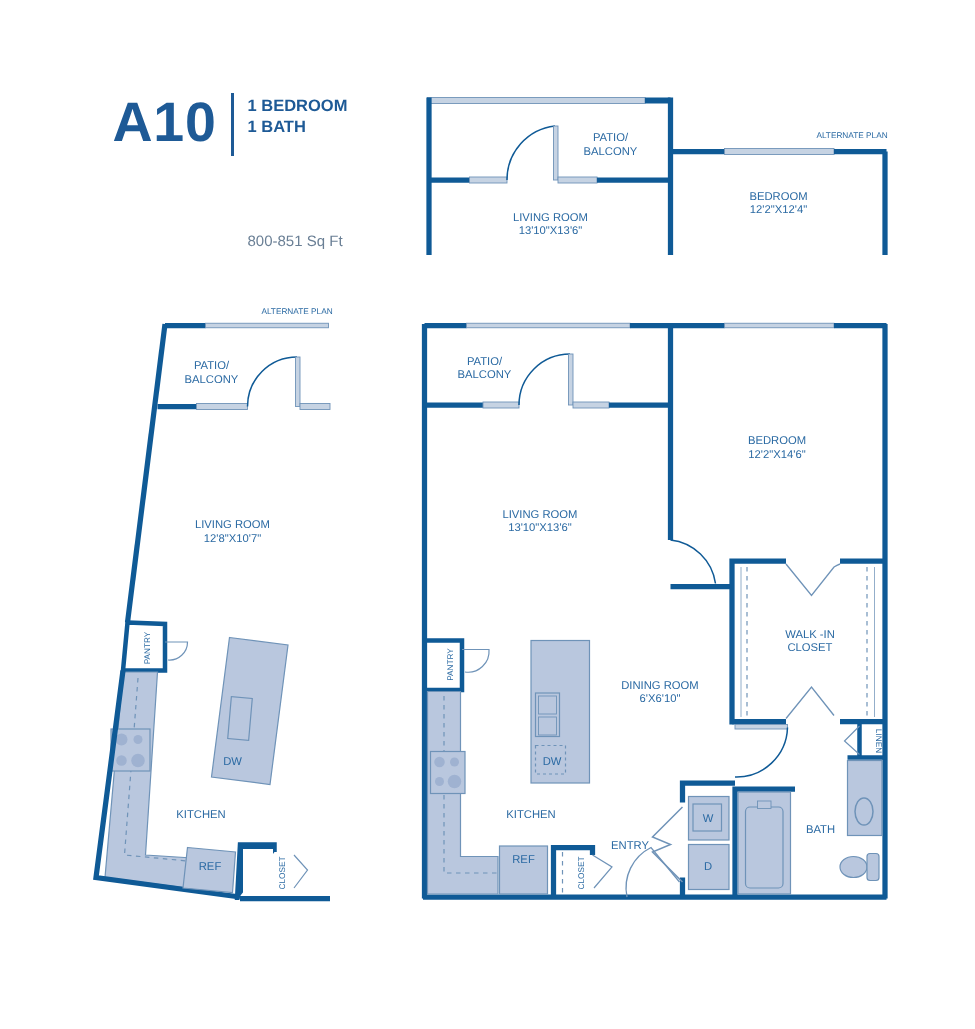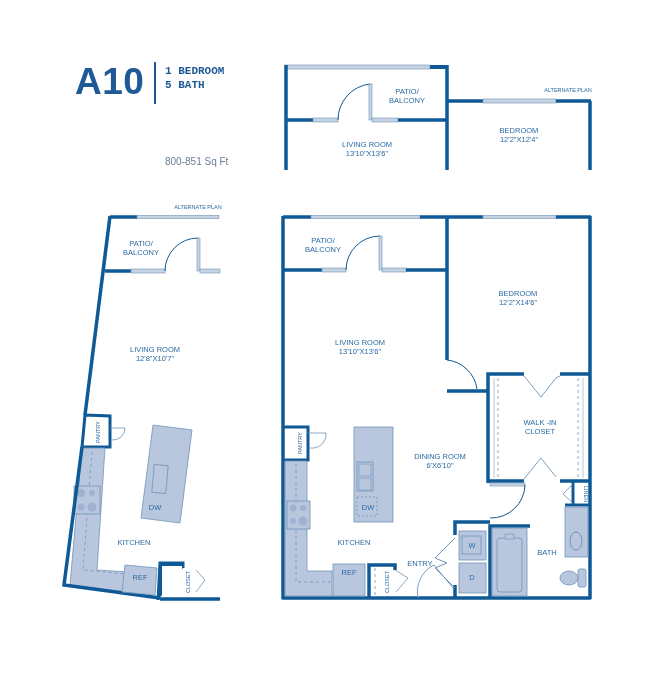--- a/index.html
+++ b/index.html
@@ -1,33 +1,33 @@
 <!DOCTYPE html>
 <html><head>
 <meta charset="utf-8">
 <style>
   html, body { margin: 0; padding: 0; background: #ffffff; }
   body { width: 650px; height: 686px; position: relative; overflow: hidden; font-family: "Liberation Sans", sans-serif; }
   .title-block { position: absolute; left: 75px; top: 62px; }
   .unit-name { position: absolute; left: 0; top: 2px; font-weight: bold; font-size: 37px; color: #1e5a96; letter-spacing: 0.5px; line-height: 36px; }
   .divider { position: absolute; left: 79px; top: 0px; width: 2px; height: 42px; background: #1e5a96; }
-  .spec { position: absolute; left: 90px; font-size: 11px; font-weight: bold; color: #1e5a96; line-height: 14px; white-space: nowrap; font-family: Liberation Mono, monospace; }
+  .spec { position: absolute; left: 90px; font-size: 11px; font-weight: bold; color: #1e5a96; line-height: 14px; white-space: nowrap; }
   .sqft { position: absolute; left: 90px; top: 46px; font-size: 10px; color: #6a7f95; white-space: nowrap; margin-top: 48px; }
   svg { position: absolute; left: 0; top: 0; }
   .lbl { font-family: "Liberation Sans", sans-serif; fill: #2b6aa3; font-size: 7.5px; text-anchor: middle; }
   .lbl-sm { font-family: "Liberation Sans", sans-serif; fill: #2b6aa3; font-size: 5.5px; text-anchor: middle; }
 </style>
 </head>
 <body>
 
 <div class="title-block">
   <div class="unit-name">A10</div>
   <div class="divider"></div>
   <div class="spec" style="top:2px">1 BEDROOM</div>
-  <div class="spec" style="top:16px">5 BATH</div>
+  <div class="spec" style="top:16px">1 BATH</div>
   <div class="sqft">800-851 Sq Ft</div>
 </div>
 
 <svg width="650" height="686" viewBox="0 0 650 686">
 
   <g>
 
     <rect x="285" y="65" width="145" height="4" fill="#c6d3e3" stroke="#6f93b8" stroke-width="0.6"></rect>
     <line x1="430" y1="67" x2="447" y2="67" stroke="#0f5a96" stroke-width="4"></line>
 

